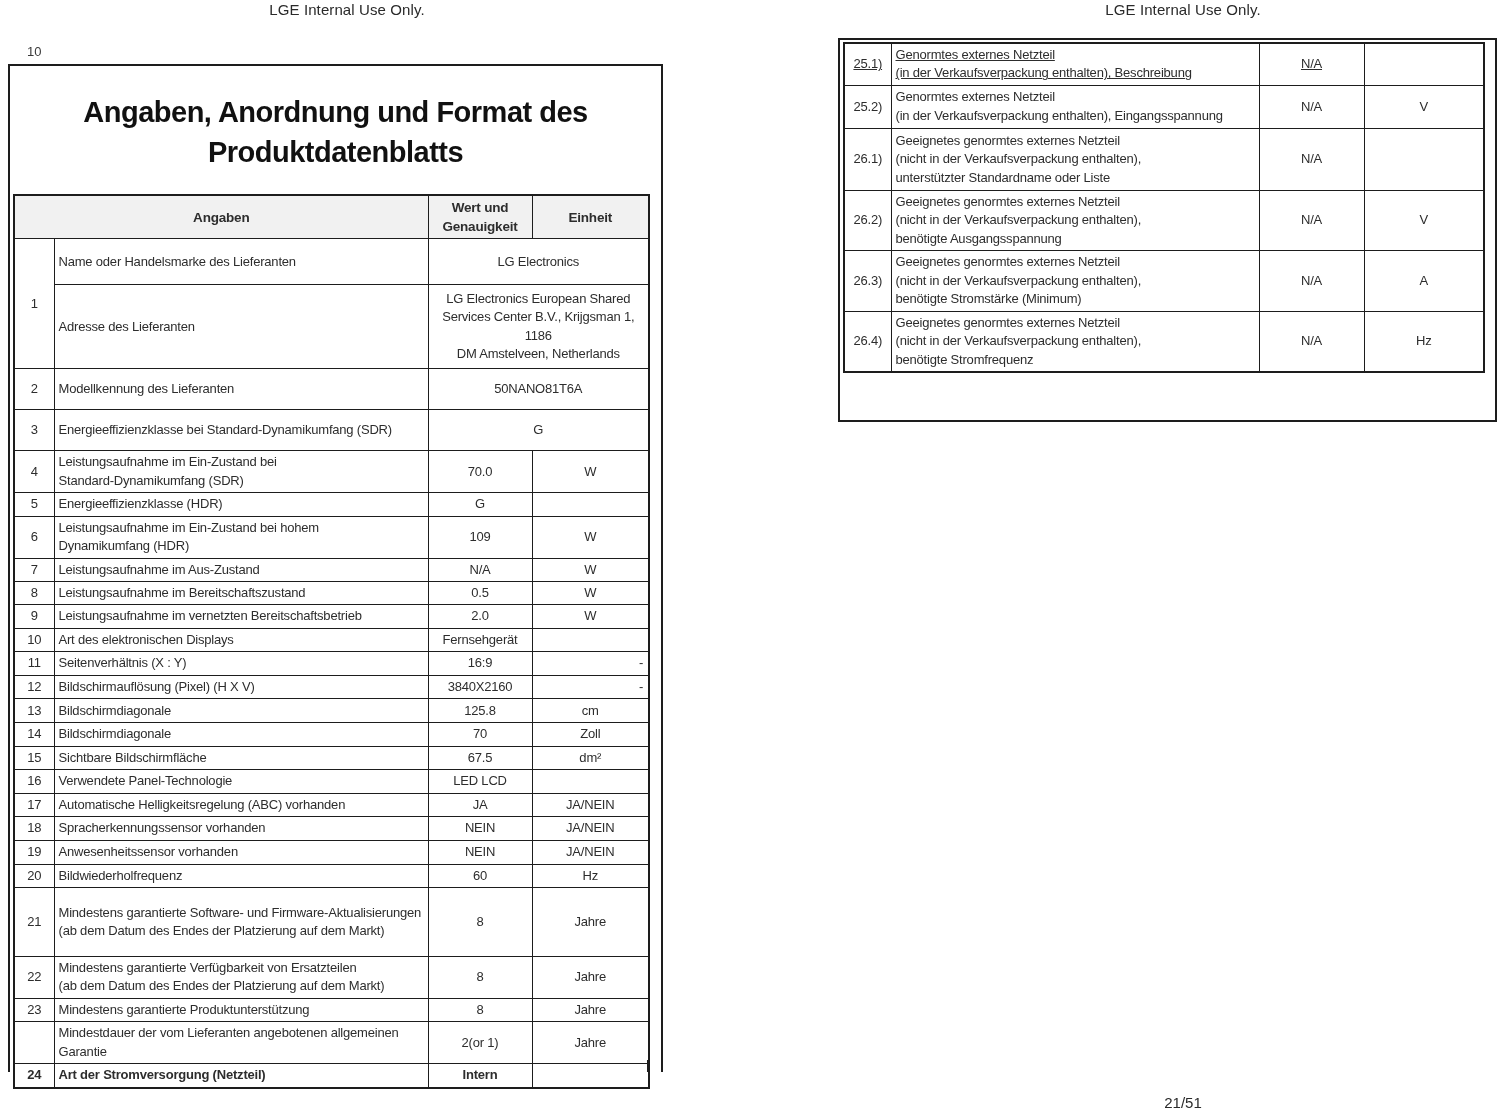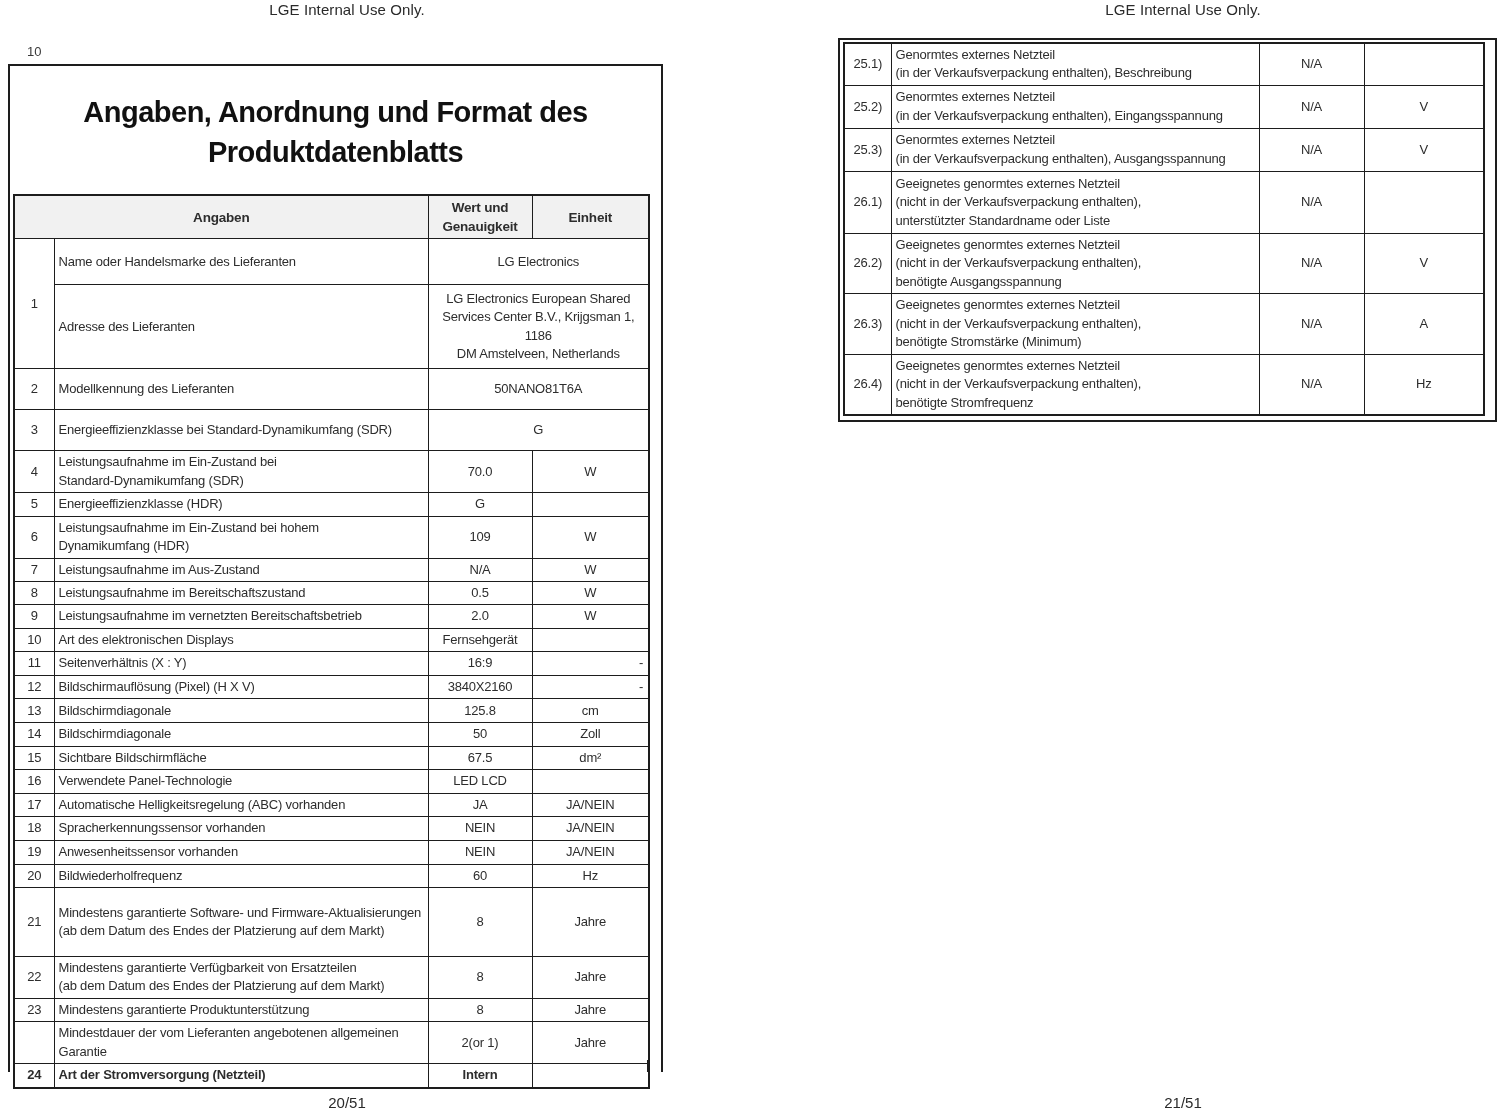--- a/index.html
+++ b/index.html
@@ -214,21 +214,21 @@
           </tr>
           <tr style="height: 24px;">
             <td class="c-num">13</td>
             <td class="c-label">Bildschirmdiagonale</td>
             <td class="c-value">125.8</td>
             <td class="c-unit">cm</td>
           </tr>
           <tr style="height: 23px;">
             <td class="c-num">14</td>
             <td class="c-label">Bildschirmdiagonale</td>
-            <td class="c-value">50</td>
+            <td class="c-value">70</td>
             <td class="c-unit">Zoll</td>
           </tr>
           <tr style="height: 23px;">
             <td class="c-num">15</td>
             <td class="c-label">Sichtbare Bildschirmfläche</td>
             <td class="c-value">67.5</td>
             <td class="c-unit">dm²</td>
           </tr>
           <tr style="height: 23px;">
             <td class="c-num">16</td>
@@ -302,38 +302,31 @@
 
   <div class="page-box right-box">
     <table class="sheet right-sheet">
         <colgroup>
           <col style="width: 47px;">
           <col style="width: 368px;">
           <col style="width: 105px;">
           <col style="width: 120px;">
         </colgroup>
         <tbody>
-          <tr style="height: 42px;">
+          <tr style="height: 42px; text-decoration: underline;">
             <td class="c-num">25.1)</td>
             <td class="c-label">Genormtes externes Netzteil
 (in der Verkaufsverpackung enthalten), Beschreibung</td>
             <td class="c-value">N/A</td>
             <td class="c-unit"></td>
           </tr>
           <tr style="height: 43px; margin-top: 37px;">
             <td class="c-num">25.2)</td>
             <td class="c-label">Genormtes externes Netzteil
 (in der Verkaufsverpackung enthalten), Eingangsspannung</td>
-            <td class="c-value">N/A</td>
-            <td class="c-unit">V</td>
-          </tr>
-          <tr style="height: 43px;">
-            <td class="c-num">25.3)</td>
-            <td class="c-label">Genormtes externes Netzteil
-(in der Verkaufsverpackung enthalten), Ausgangsspannung</td>
             <td class="c-value">N/A</td>
             <td class="c-unit">V</td>
           </tr>
           <tr style="height: 62px;">
             <td class="c-num">26.1)</td>
             <td class="c-label">Geeignetes genormtes externes Netzteil
 (nicht in der Verkaufsverpackung enthalten),
 unterstützter Standardname oder Liste</td>
             <td class="c-value">N/A</td>
             <td class="c-unit"></td>
@@ -359,16 +352,15 @@
             <td class="c-label">Geeignetes genormtes externes Netzteil
 (nicht in der Verkaufsverpackung enthalten),
 benötigte Stromfrequenz</td>
             <td class="c-value">N/A</td>
             <td class="c-unit">Hz</td>
           </tr>
         </tbody>
       </table>
   </div>
 
-  <div class="page-footer left">20/51</div>
   <div class="page-footer right">21/51</div>
 
 </div>
 
 </body></html>

